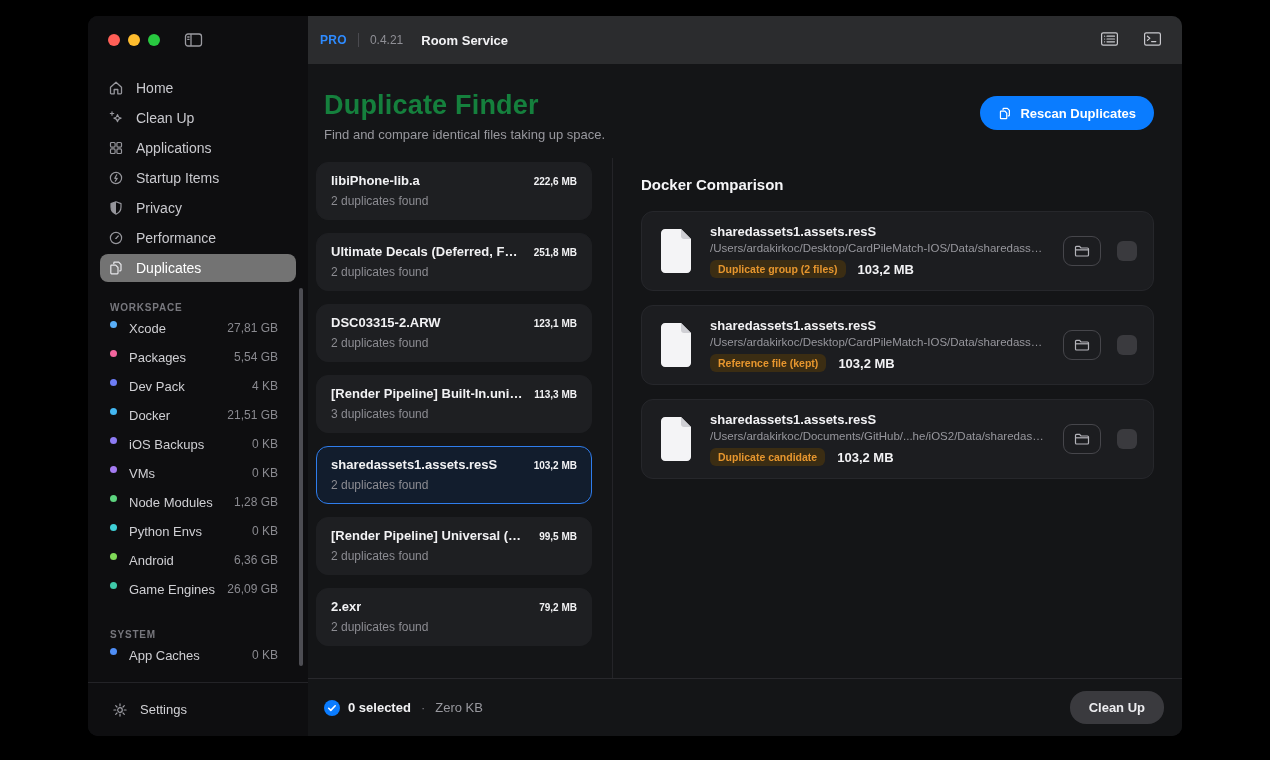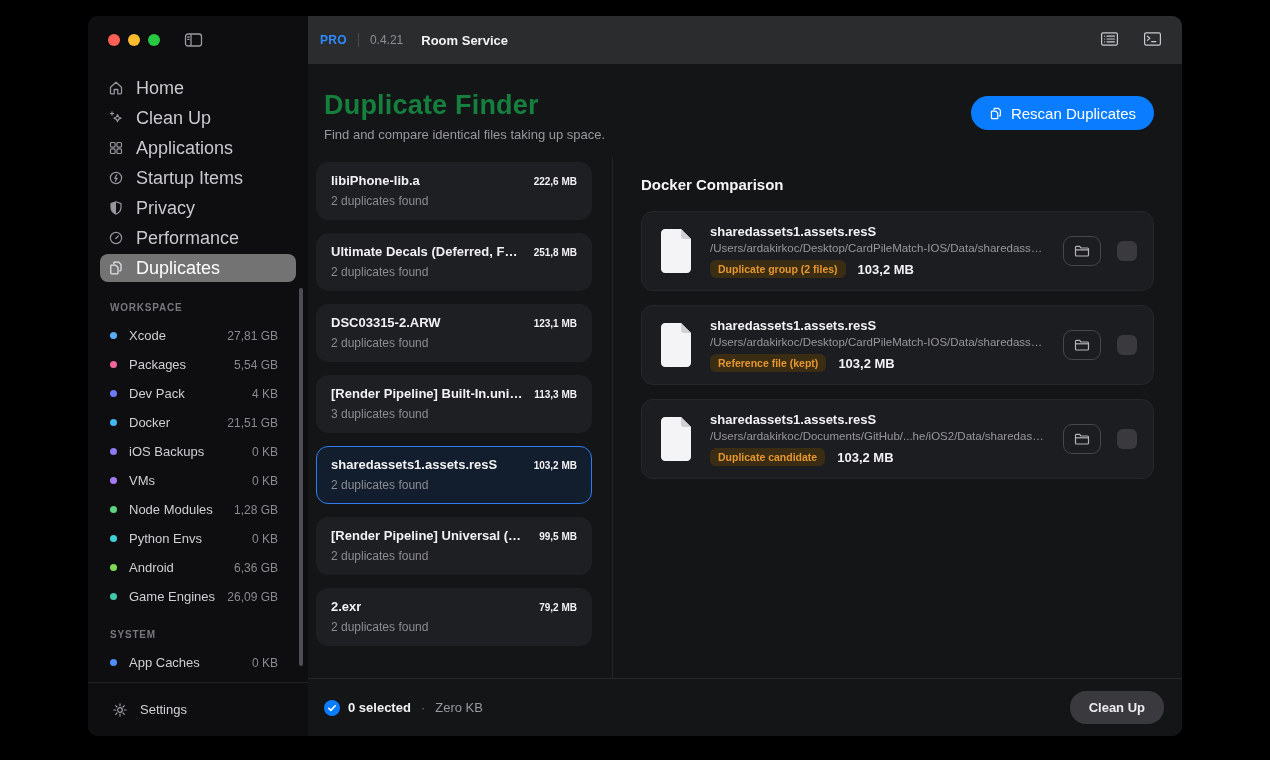--- a/index.html
+++ b/index.html
@@ -14,28 +14,28 @@
   
   .sidebar { width: 220px; background: #0e0e10; display: flex; flex-direction: column;
     position: relative; flex-shrink: 0; }
   .sidebar-top { height: 48px; display: flex; align-items: center; padding-left: 20px; }
   .tl { width: 12px; height: 12px; border-radius: 50%; margin-right: 8px; display: inline-block; }
   .tl.red { background: #ff5f57; } .tl.yellow { background: #febc2e; } .tl.green { background: #28c840; }
   .side-toggle { margin-left: 16px; color: #9a9aa0; display: flex; align-items: center; cursor: default; }
 
   .nav { margin-top: 10px; padding: 0 12px; }
   .nav-item { height: 28px; margin-bottom: 2px; display: flex; align-items: center;
-    gap: 12px; padding: 0 8px; border-radius: 8px; color: #c9c9ce; font-size: 18px; }
+    gap: 12px; padding: 0 8px; border-radius: 8px; color: #c9c9ce; font-size: 14px; }
   .nav-item .ic { color: #96969c; display: flex; align-items: center; width: 16px; }
   .nav-item.selected { background: #737373; color: #ffffff; }
   .nav-item.selected .ic { color: #e8e8ec; }
 
   .section-label { margin: 18px 0 8px; padding-left: 22px; font-size: 10px; font-weight: 700;
     letter-spacing: .8px; color: #77777d; }
-  .ws-row { height: 29px; display: flex; align-items: center; padding: 0 30px 0 22px; }
+  .ws-row { height: 29px; display: flex; align-items: flex-start; padding: 0 30px 0 22px; }
   .ws-dot { width: 7px; height: 7px; border-radius: 50%; margin-right: 12px; flex-shrink: 0; }
   .ws-label { font-size: 13px; color: #cfcfd3; flex: 1; white-space: nowrap; }
   .ws-size { font-size: 12px; color: #8a8a90; }
 
   .scroll-thumb { position: absolute; right: 5px; top: 272px; width: 4px; height: 378px;
     background: #4d4d53; border-radius: 2px; }
 
   .sidebar-bottom { margin-top: auto; height: 54px; border-top: 1px solid #232327;
     display: flex; align-items: center; gap: 12px; padding-left: 24px;
     color: #d2d2d6; font-size: 13px; }
@@ -52,21 +52,21 @@
   .tb-spacer { flex: 1; }
   .tb-btn { background: none; border: none; color: #c9c9ce; display: flex; align-items: center;
     margin-left: 20px; padding: 2px; cursor: default; }
 
   .content { flex: 1; display: flex; flex-direction: column; background: #141517; min-height: 0; }
   .page-header { display: flex; align-items: flex-start; justify-content: space-between;
     padding: 26px 28px 16px 16px; }
   .page-title { color: #15803d; font-size: 27px; font-weight: 800; letter-spacing: .2px; }
   .page-subtitle { color: #98989e; font-size: 13px; margin-top: 6px; }
   .rescan-btn { display: flex; align-items: center; gap: 8px; background: #0a7cff; border: none;
-    color: #fff; font-family: inherit; font-size: 15px; font-weight: 400; height: 34px;
+    color: #fff; font-family: inherit; font-size: 13px; font-weight: 700; height: 34px;
     padding: 0 18px; border-radius: 17px; margin-top: 6px; cursor: default; }
 
   .content-body { flex: 1; display: flex; min-height: 0; }
   .dup-list { width: 304px; padding: 4px 20px 0 8px; flex-shrink: 0; }
   .dup-card { background: #1e1f22; border: 1.5px solid #1e1f22; border-radius: 12px;
     padding: 10px 14px 11px; margin-bottom: 13px; }
   .dup-card.selected { background: #121d2d; border-color: #2f7ded; }
   .dup-top { display: flex; justify-content: space-between; align-items: baseline; gap: 10px; }
   .dup-name { color: #f2f2f4; font-size: 13px; font-weight: 700; white-space: nowrap;
     overflow: hidden; text-overflow: ellipsis; }

